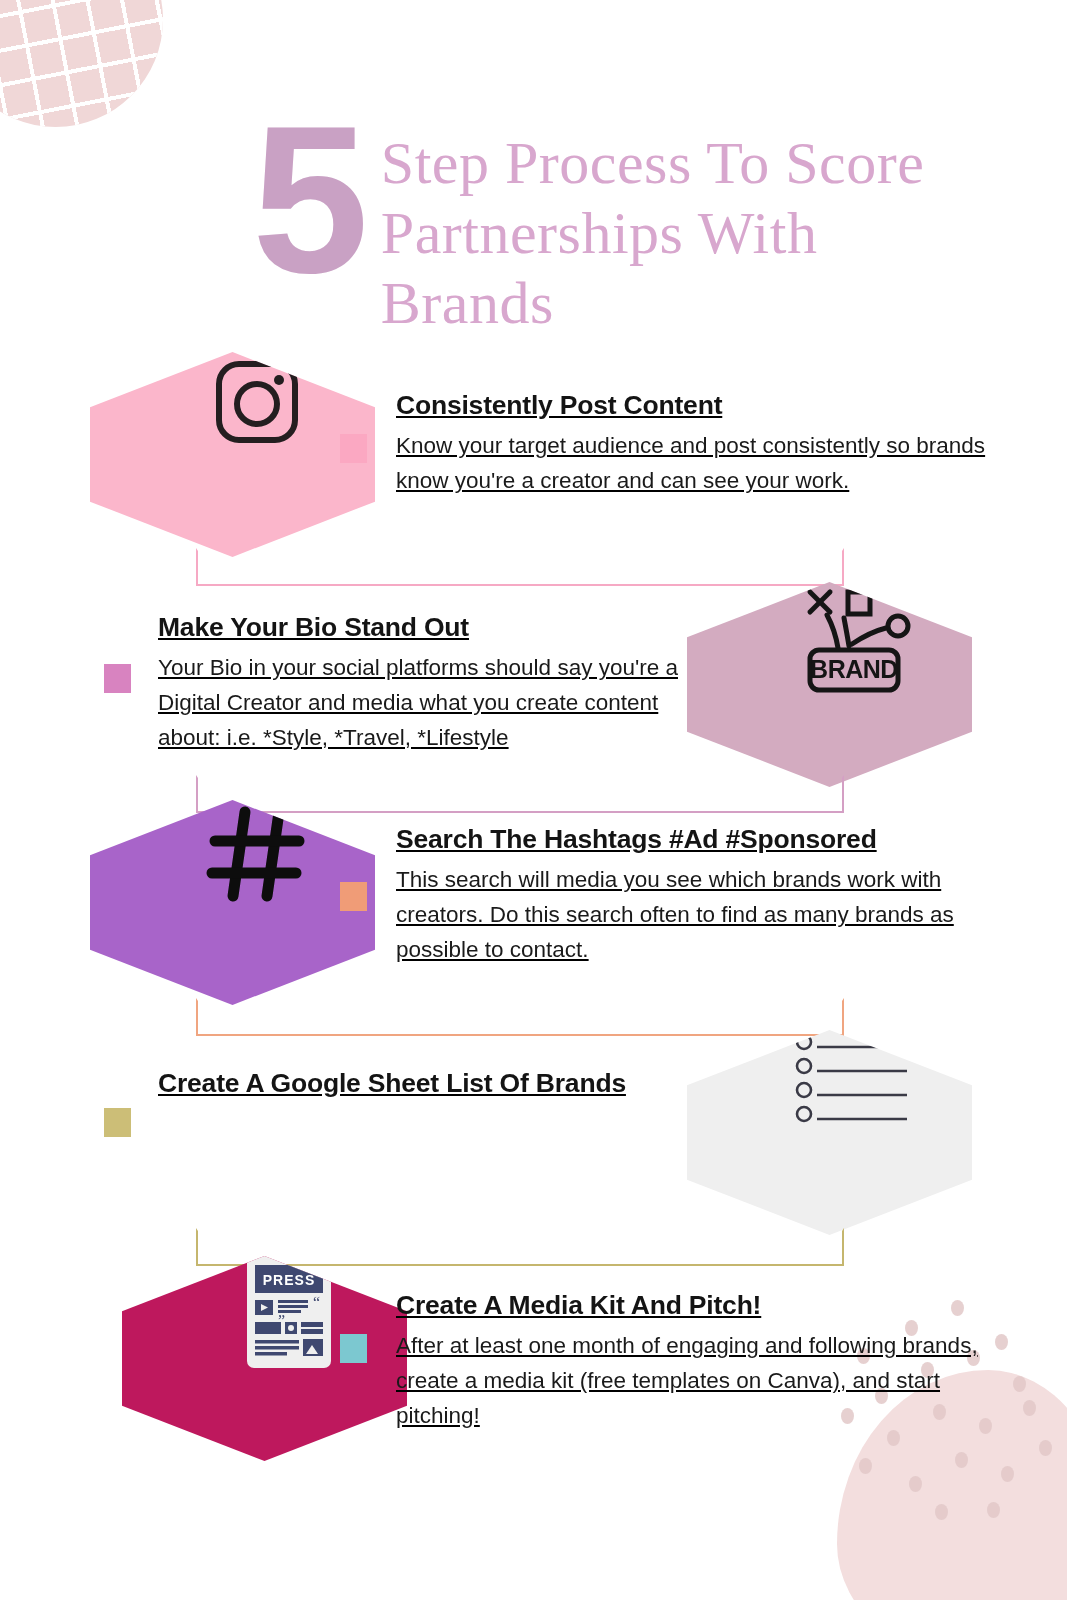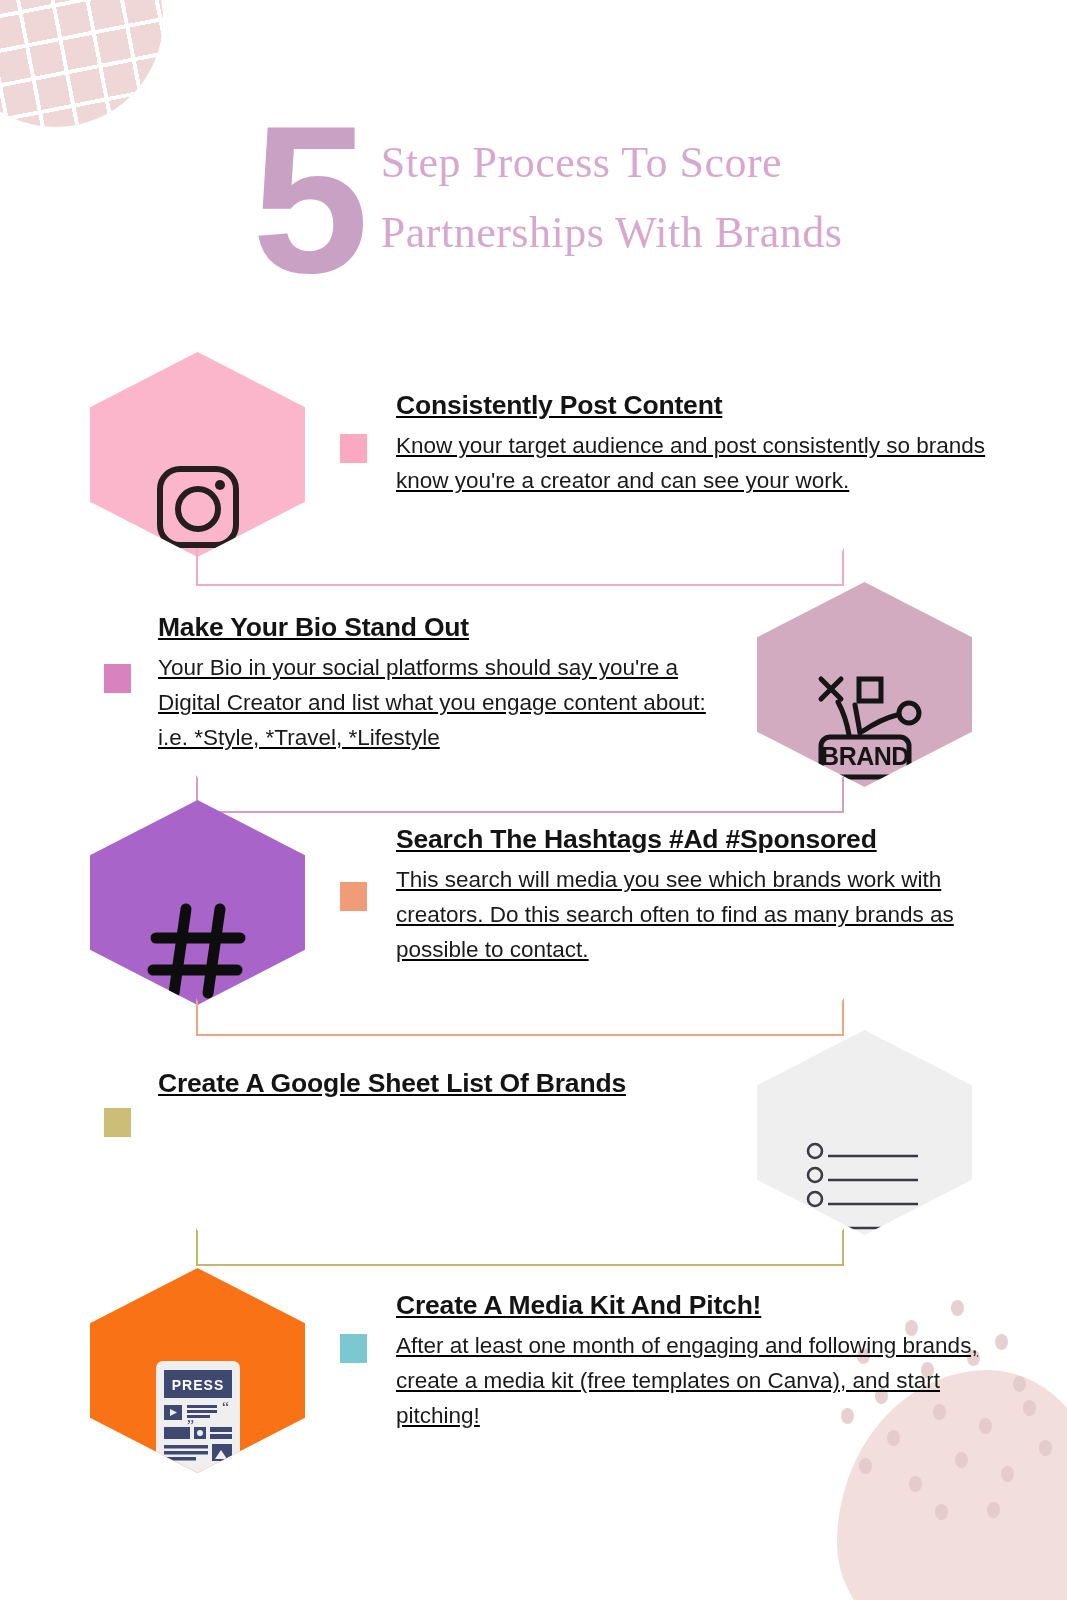--- a/index.html
+++ b/index.html
@@ -67,42 +67,43 @@
     font-size: 210px;
     font-weight: 700;
     line-height: 175px;
     color: #C9A1C4;
     letter-spacing: -6px;
     margin-right: 18px;
     margin-top: -6px;
   }
   .title {
     font-family: "Liberation Serif", serif;
-    font-size: 44px;
+    font-size: 60px;
     line-height: 70px;
     font-weight: 400;
     color: #D8A7CE;
     padding-top: 10px;
     letter-spacing: .5px;
   }
 
   
   .step {
     position: absolute;
     width: 100%;
     height: 200px;
   }
   .hex {
     position: absolute;
-    width: 215px;
+    width: 237px;
     height: 205px;
     clip-path: polygon(50% 0%, 100% 27%, 100% 73%, 50% 100%, 0% 73%, 0% 27%);
     display: flex;
-    align-items: flex-end;
+    align-items: flex-start;
     justify-content: center;
+    padding-left: 48px;
   }
   .hex-left  { left: 90px; }
   .hex-right { right: 95px; }
 
   .textblock { position: absolute; text-decoration: underline; }
   .tb-right { left: 396px; width: 600px; }
   .tb-left  { left: 158px; width: 560px; }
 
   .step-title {
     font-size: 26.5px;
@@ -208,21 +209,21 @@
           <path d="M50 36 Q53 52 55 64" stroke-width="5"></path>
           <path d="M58 62 Q76 50 92 46" stroke-width="5"></path>
           <rect x="16" y="68" width="88" height="40" rx="9" ry="9" stroke-width="5"></rect>
         </g>
         <text x="60" y="96" font-family="Liberation Sans, sans-serif" font-size="25" font-weight="700" fill="#151515" text-anchor="middle" letter-spacing="-0.5">BRAND</text>
       </svg>
     </div>
     <div class="marker" style="left:104px; top:82px; background:#D883C0;"></div>
     <div class="textblock tb-left" style="top:30px;">
       <p class="step-title">Make Your Bio Stand Out</p>
-      <p class="step-body">Your Bio in your social platforms should say you're a Digital Creator and list what you engage content about: i.e. *Style, *Travel, *Lifestyle</p>
+      <p class="step-body">Your Bio in your social platforms should say you're a Digital Creator and media what you create content about: i.e. *Style, *Travel, *Lifestyle</p>
     </div>
   </div>
 
   <div class="conn" style="left:196px; top:775px; width:648px; height:38px;
        border-left-width:2px; border-bottom-width:2px; border-right-width:2px;
        border-left-color:#D49FC4; border-bottom-color:#D49FC4; border-right-color:#D49FC4;
        border-left-style:solid; transform: scaleX(-1);"></div>
 
   <div class="step" style="top:800px;">
     <div class="hex hex-left" style="background:#A864C9; top:0;">
@@ -266,21 +267,21 @@
       <p class="step-title">Create A Google Sheet List Of Brands</p>
     </div>
   </div>
 
   <div class="conn" style="left:196px; top:1228px; width:648px; height:38px;
        border-left-width:2px; border-bottom-width:2px; border-right-width:2px;
        border-left-color:#C5B66E; border-bottom-color:#C5B66E; border-right-color:#C5B66E;
        transform: scaleX(-1);"></div>
 
   <div class="step" style="top:1252px;">
-    <div class="hex hex-left" style="background:#f97316; top:16px;">
+    <div class="hex hex-left" style="background:#be185d; top:4px;margin-left:32px;">
       <svg class="press-icon" viewBox="0 0 84 112">
         <rect x="0" y="0" width="84" height="112" rx="7" ry="7" fill="#EFEFEF"></rect>
         <rect x="8" y="9" width="68" height="28" fill="#3F4870"></rect>
         <text x="42" y="29" font-family="Liberation Sans, sans-serif" font-size="14" font-weight="700" fill="#ffffff" text-anchor="middle" letter-spacing="1">PRESS</text>
         <rect x="8" y="44" width="18" height="15" fill="#3F4870"></rect>
         <polygon points="14,48 21,51.5 14,55" fill="#EFEFEF"></polygon>
         <rect x="31" y="44" width="30" height="3" fill="#3F4870"></rect>
         <rect x="31" y="49" width="30" height="3" fill="#3F4870"></rect>
         <rect x="31" y="54" width="23" height="3" fill="#3F4870"></rect>
         <text x="66" y="52" font-family="Liberation Serif, serif" font-size="16" fill="#3F4870">“</text>

